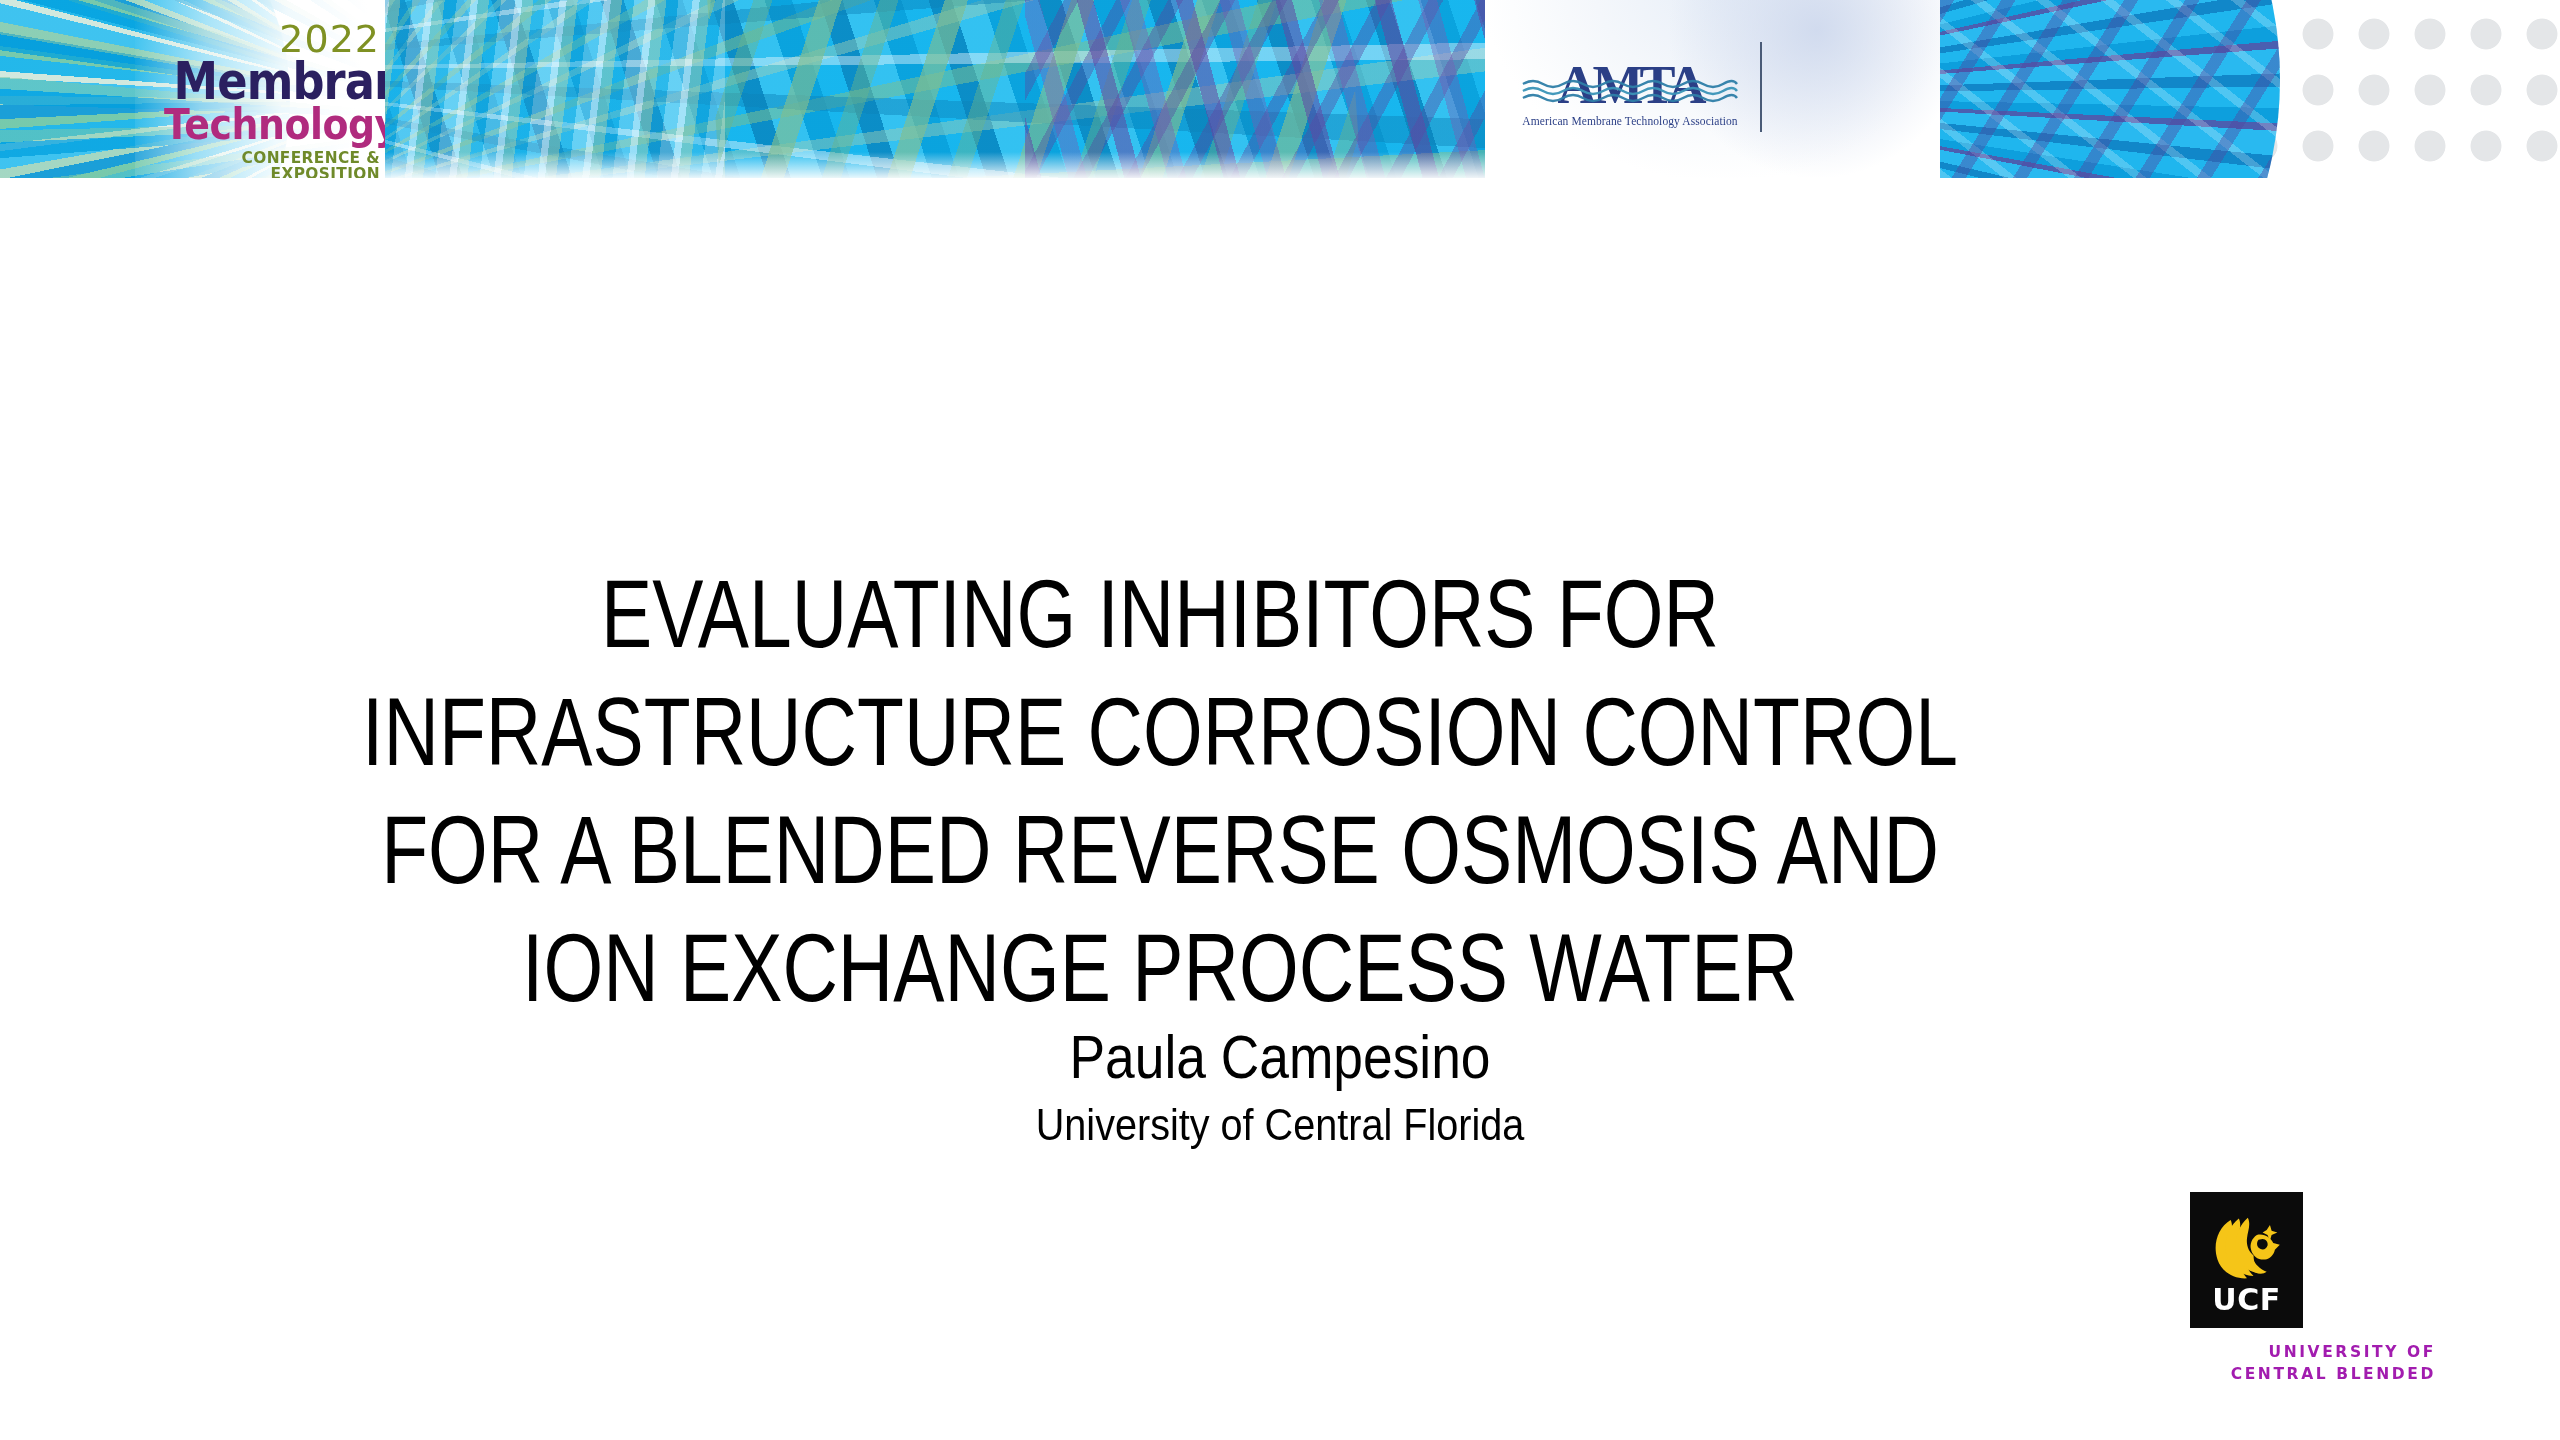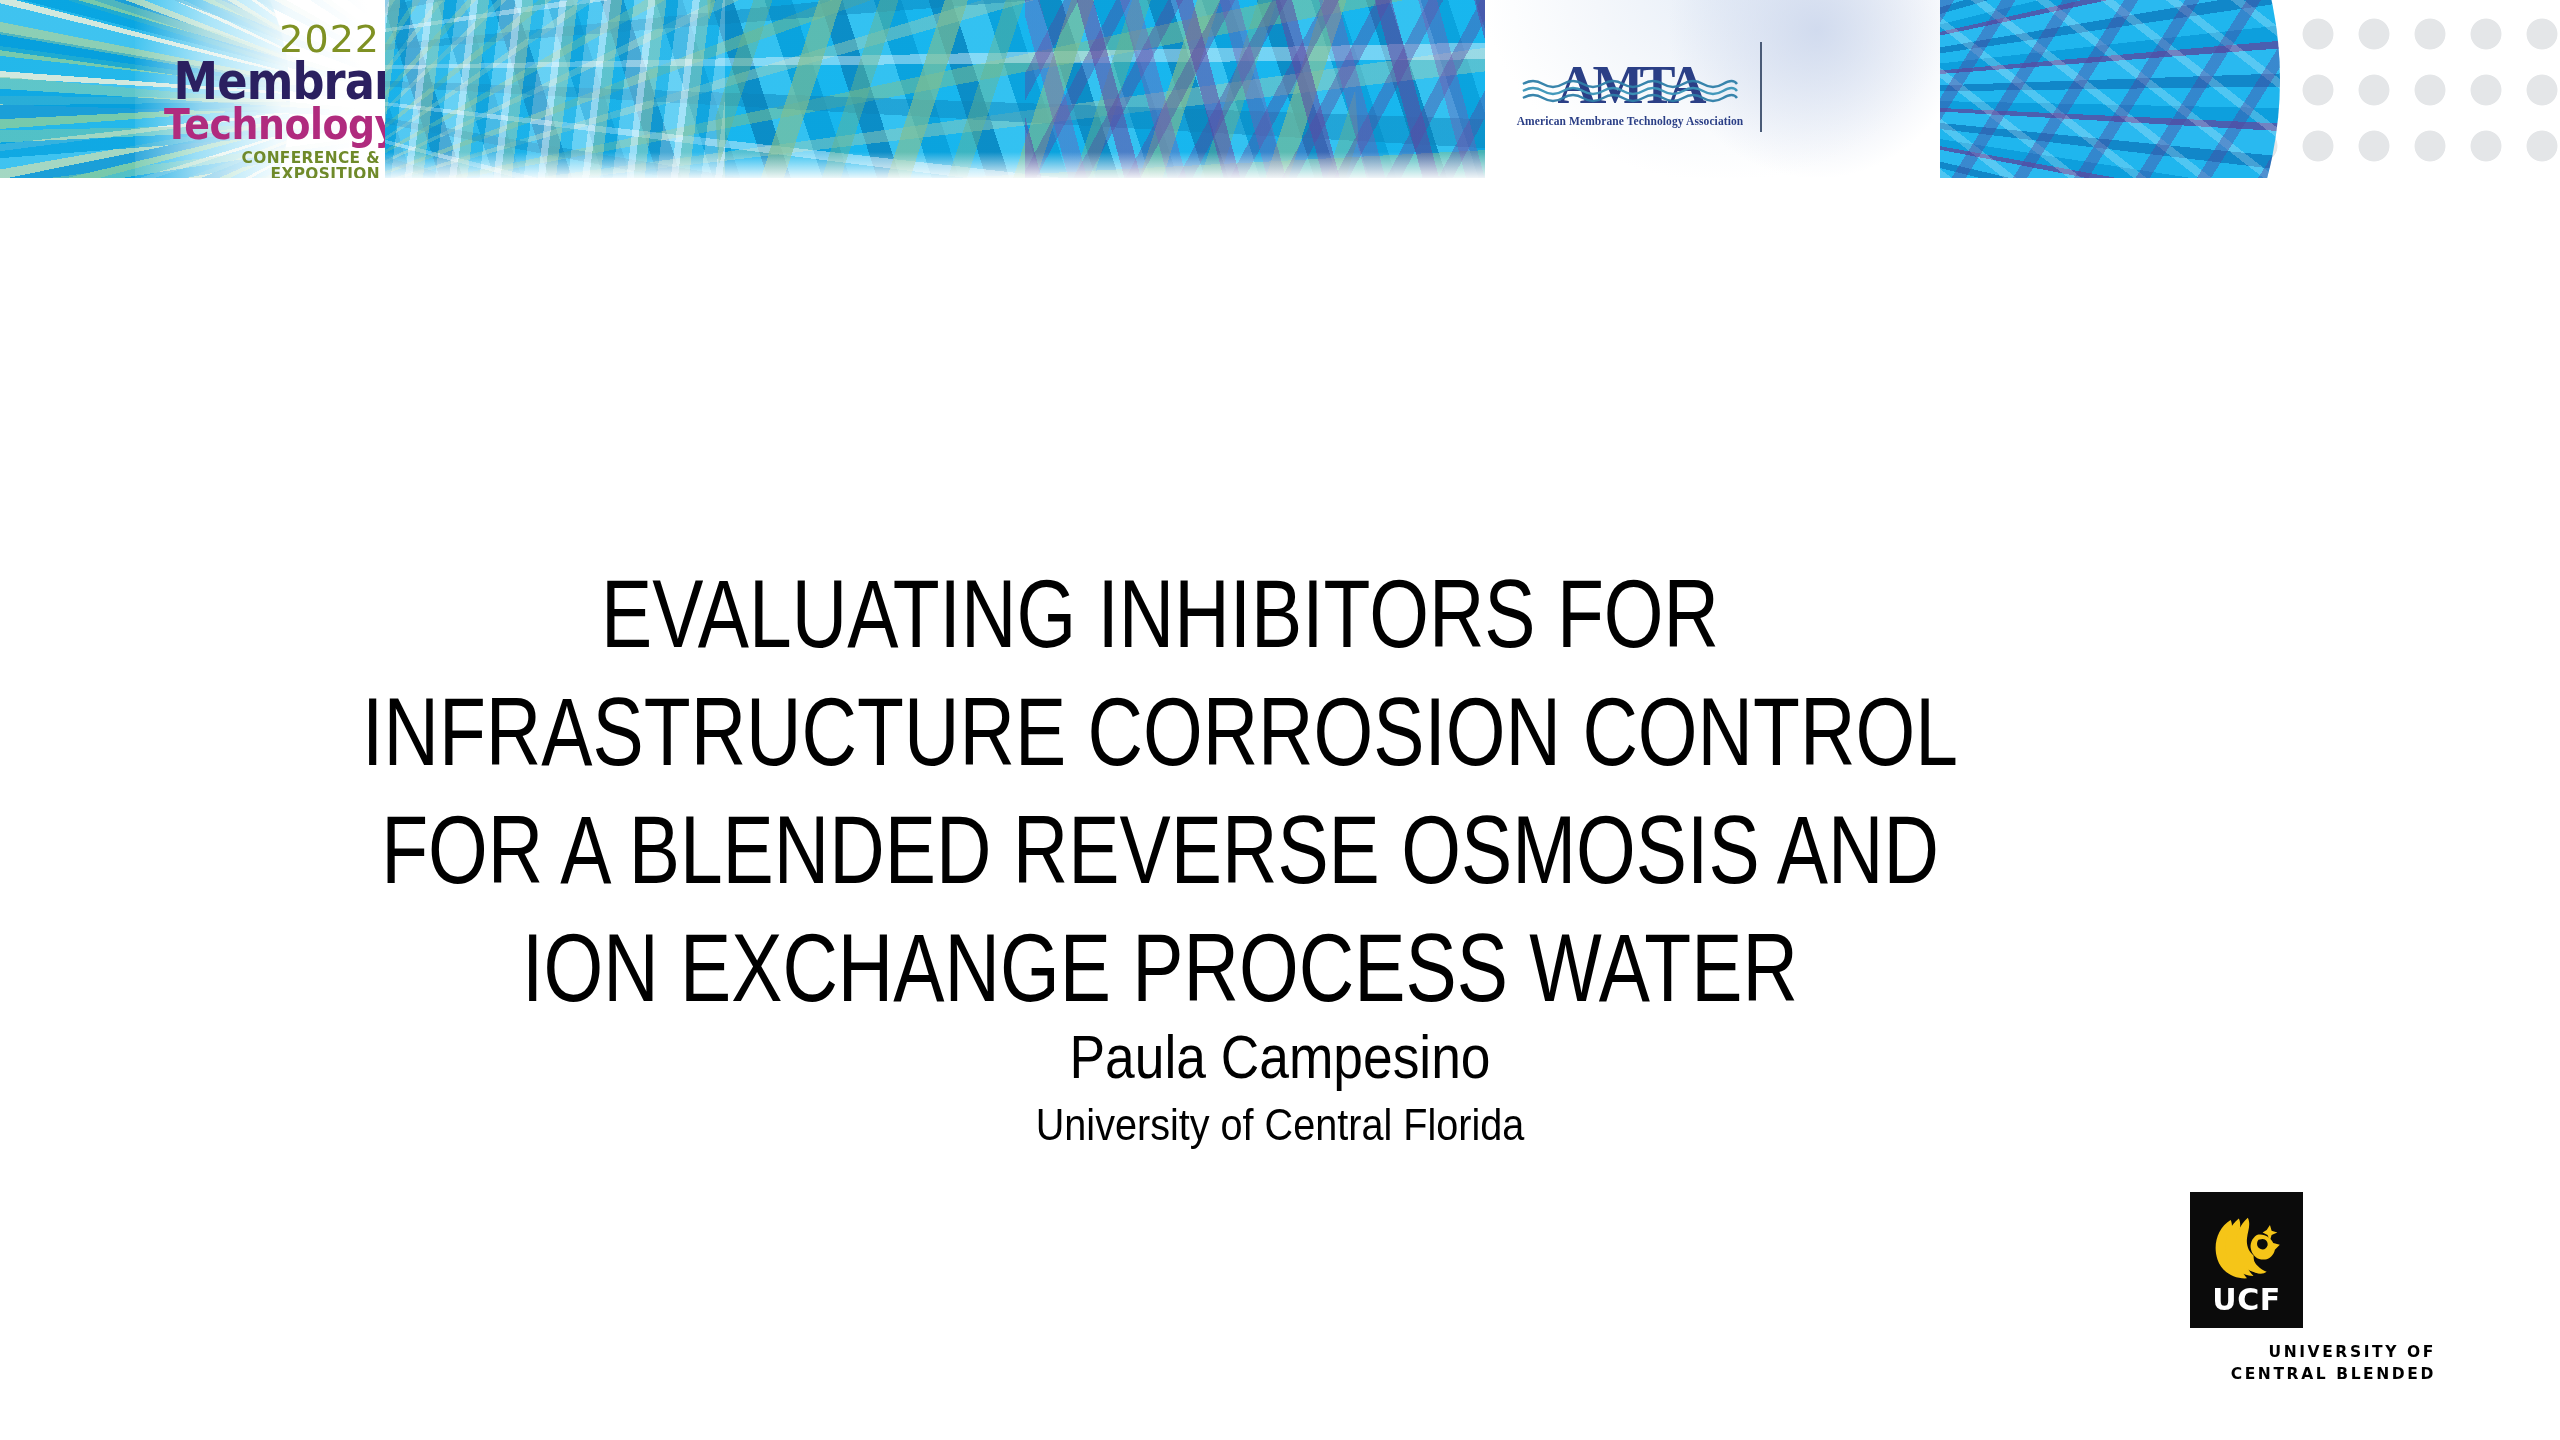--- a/index.html
+++ b/index.html
@@ -215,21 +215,21 @@
     letter-spacing: -4px;
     line-height: 58px;
   }
   #amta-waves {
     position:absolute; left: 6px; top: 22px; width: 218px; height: 26px;
     opacity: .95;
   }
   #amta-sub {
     font-family: "Liberation Serif", serif;
     font-size: 11.5px;
-    font-weight: 700;
+    font-weight: 400;
     color: #2b3f86;
     margin-top: 1px;
     letter-spacing: .1px;
   }
 
   #logo-divider {
     position: absolute;
     left: 275px; top: 42px;
     width: 2px; height: 90px;
     background: #4a5b77;
@@ -353,21 +353,21 @@
     font-family: "DejaVu Sans", sans-serif;
     font-weight: 700;
     font-size: 30px;
     color: #ffffff;
     letter-spacing: .5px;
   }
   .ucf-tag {
     font-family: "DejaVu Sans", sans-serif;
     font-size: 15.5px;
     font-weight: 700;
-    color: #000000;
+    color: #a21caf;
     letter-spacing: 2.6px;
     line-height: 1.45;
   }
   #ucf-tagline {
     margin-top: 13px;
     text-align: right;
     padding-right: 12px;
   }
 </style>
 </head>

